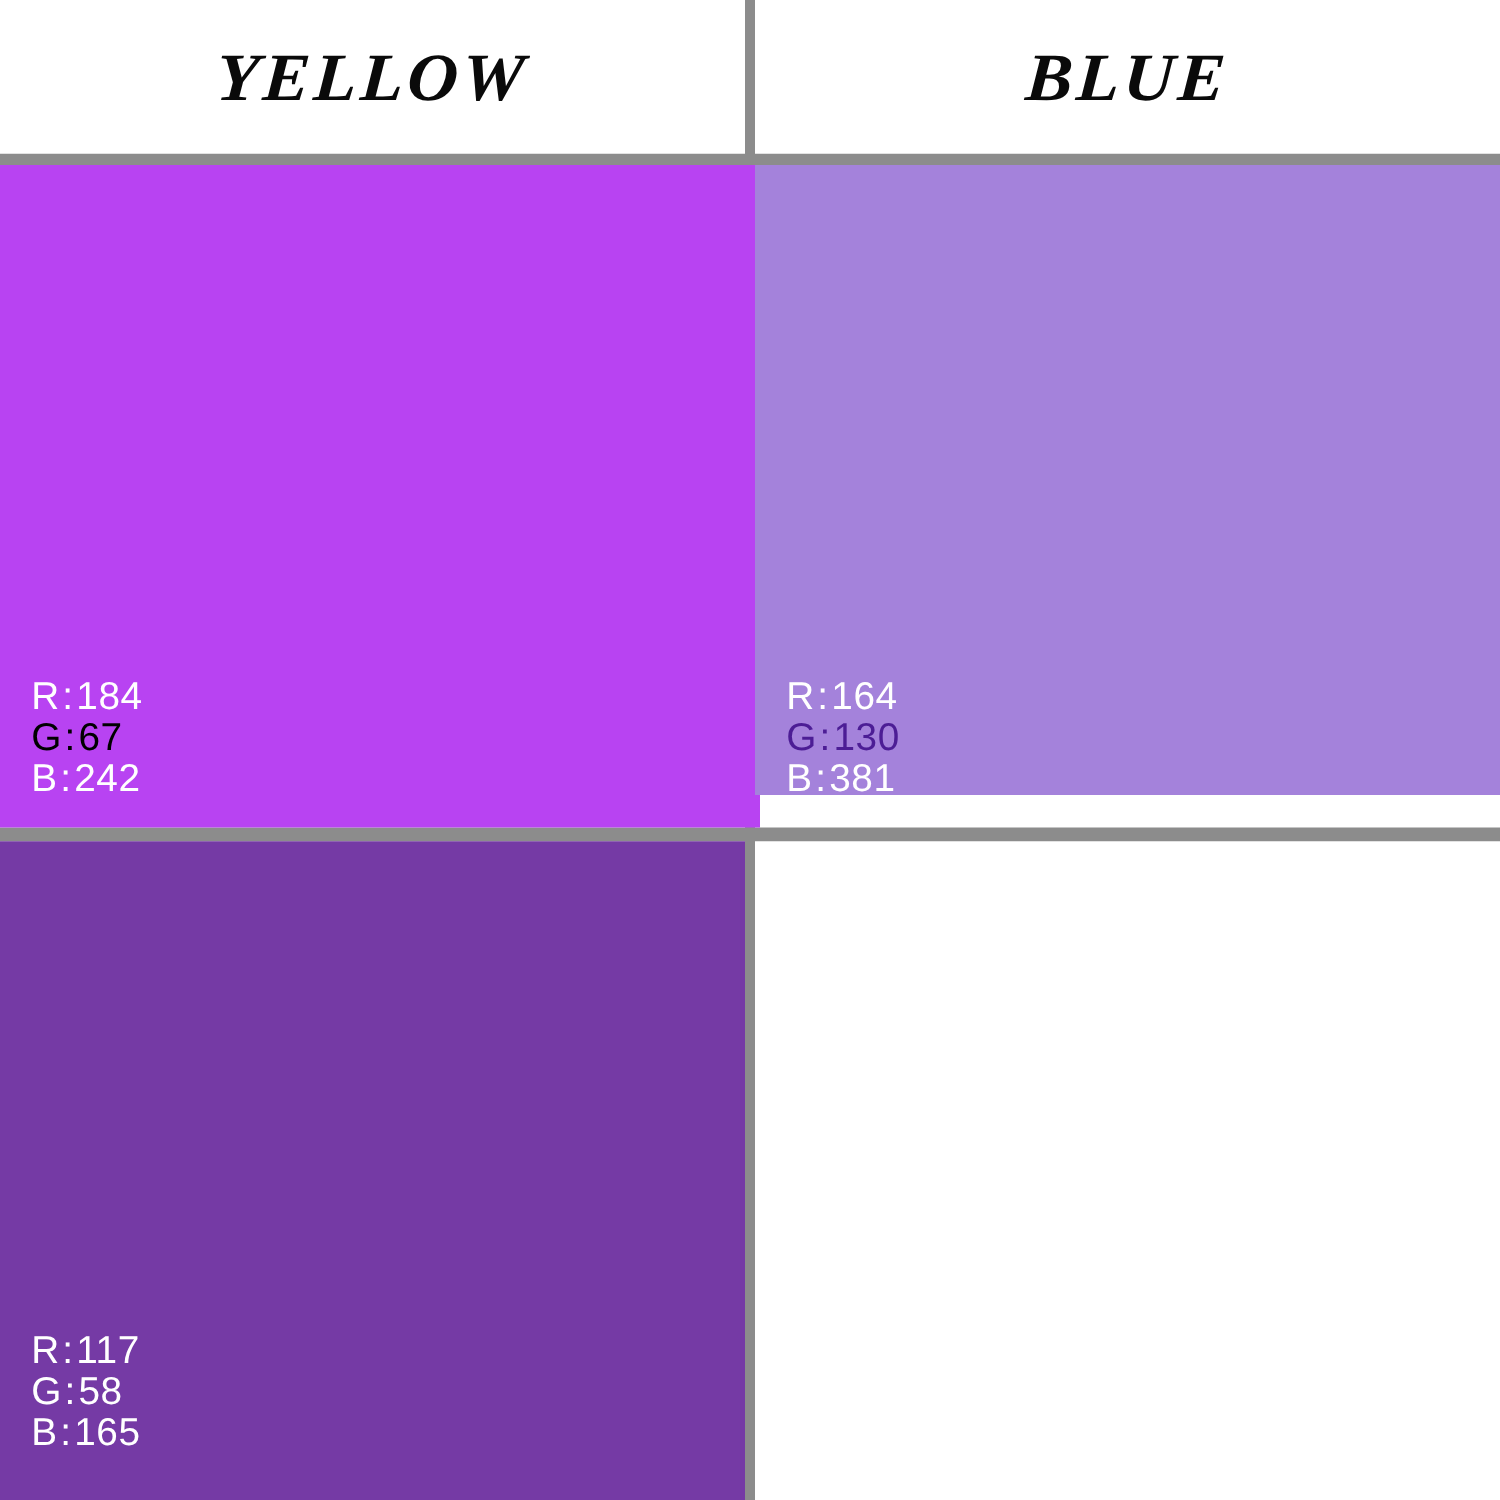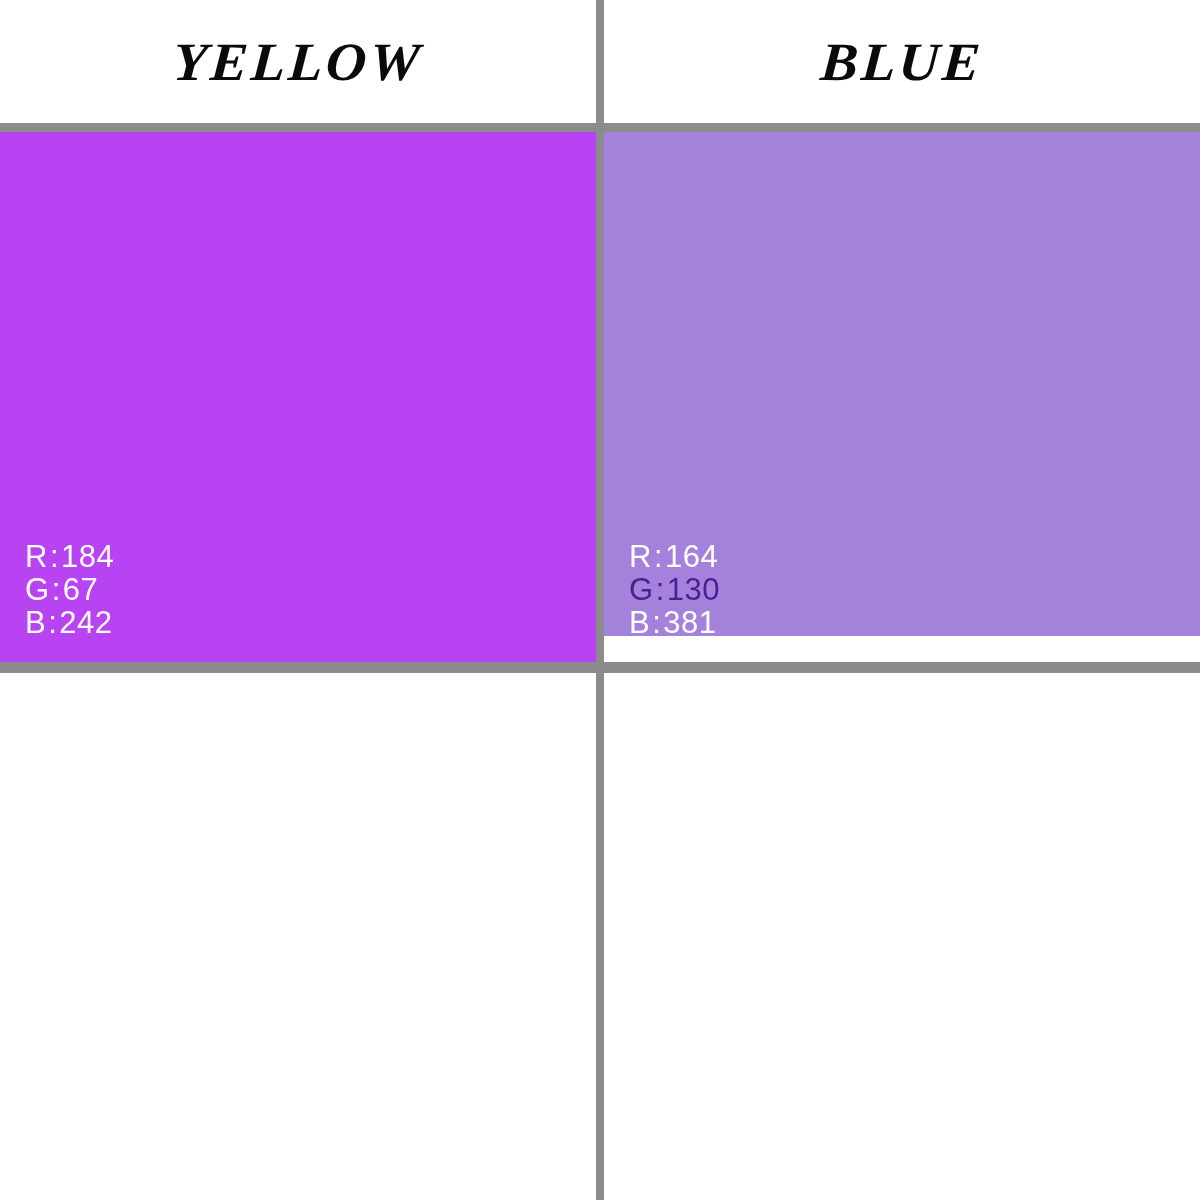--- a/index.html
+++ b/index.html
@@ -78,21 +78,21 @@
     top: 0;
     width: 8px;
     height: 1200px;
   }
 
   
   .swatch {
     position: absolute;
     overflow: hidden;
   }
-  .swatch.tl { left: 0;     top: 132px; width: 596px; height: 530px; }
+  .swatch.tl { left: 0;     top: 132px; width: 596px; height: 530px; padding-left: 12px; }
   .swatch.tr { left: 604px; top: 132px; width: 596px; height: 504px; }
   .swatch.bl { left: 0;     top: 673px; width: 596px; height: 527px; }
   .swatch.br { left: 604px; top: 673px; width: 596px; height: 527px; }
 
   .swatch-readout {
     position: absolute;
     left: 25px;
     display: block;
   }
   .swatch.tl .swatch-readout,
@@ -130,21 +130,21 @@
 
   <div class="divider h-top" style="background-color: rgb(140, 140, 140);"></div>
   <div class="divider h-mid" style="background-color: rgb(140, 140, 140);"></div>
   <div class="divider v-main" style="background-color: rgb(140, 140, 140);"></div>
 
   <div class="swatch tl" style="background-color: rgb(184, 67, 242);">
     <div class="swatch-readout">
       <span class="channel-line" style="color: rgb(255, 255, 255);">
         <span class="channel-key">R</span><span class="channel-sep">:</span><span class="channel-val">184</span>
       </span>
-      <span class="channel-line" style="color: #ffffff;">
+      <span class="channel-line" style="color: #000000;">
         <span class="channel-key">G</span><span class="channel-sep">:</span><span class="channel-val">67</span>
       </span>
       <span class="channel-line" style="color: #ffffff;">
         <span class="channel-key">B</span><span class="channel-sep">:</span><span class="channel-val">242</span>
       </span>
     </div>
   </div>
 
   <div class="swatch tr" style="background-color: rgb(164, 130, 219);">
     <div class="swatch-readout">
@@ -153,15 +153,28 @@
       </span>
       <span class="channel-line" style="color: #4c1d95;">
         <span class="channel-key">G</span><span class="channel-sep">:</span><span class="channel-val">130</span>
       </span>
       <span class="channel-line" style="color: rgb(255, 255, 255);">
         <span class="channel-key">B</span><span class="channel-sep">:</span><span class="channel-val">381</span>
       </span>
     </div>
   </div>
 
+  <div class="swatch bl" style="background-color: rgb(117, 58, 165);">
+    <div class="swatch-readout">
+      <span class="channel-line" style="color: rgb(255, 255, 255);">
+        <span class="channel-key">R</span><span class="channel-sep">:</span><span class="channel-val">117</span>
+      </span>
+      <span class="channel-line" style="color: rgb(255, 255, 255);">
+        <span class="channel-key">G</span><span class="channel-sep">:</span><span class="channel-val">58</span>
+      </span>
+      <span class="channel-line" style="color: rgb(255, 255, 255);">
+        <span class="channel-key">B</span><span class="channel-sep">:</span><span class="channel-val">165</span>
+      </span>
+    </div>
+  </div>
 
 
 </div>
 
 </body></html>

